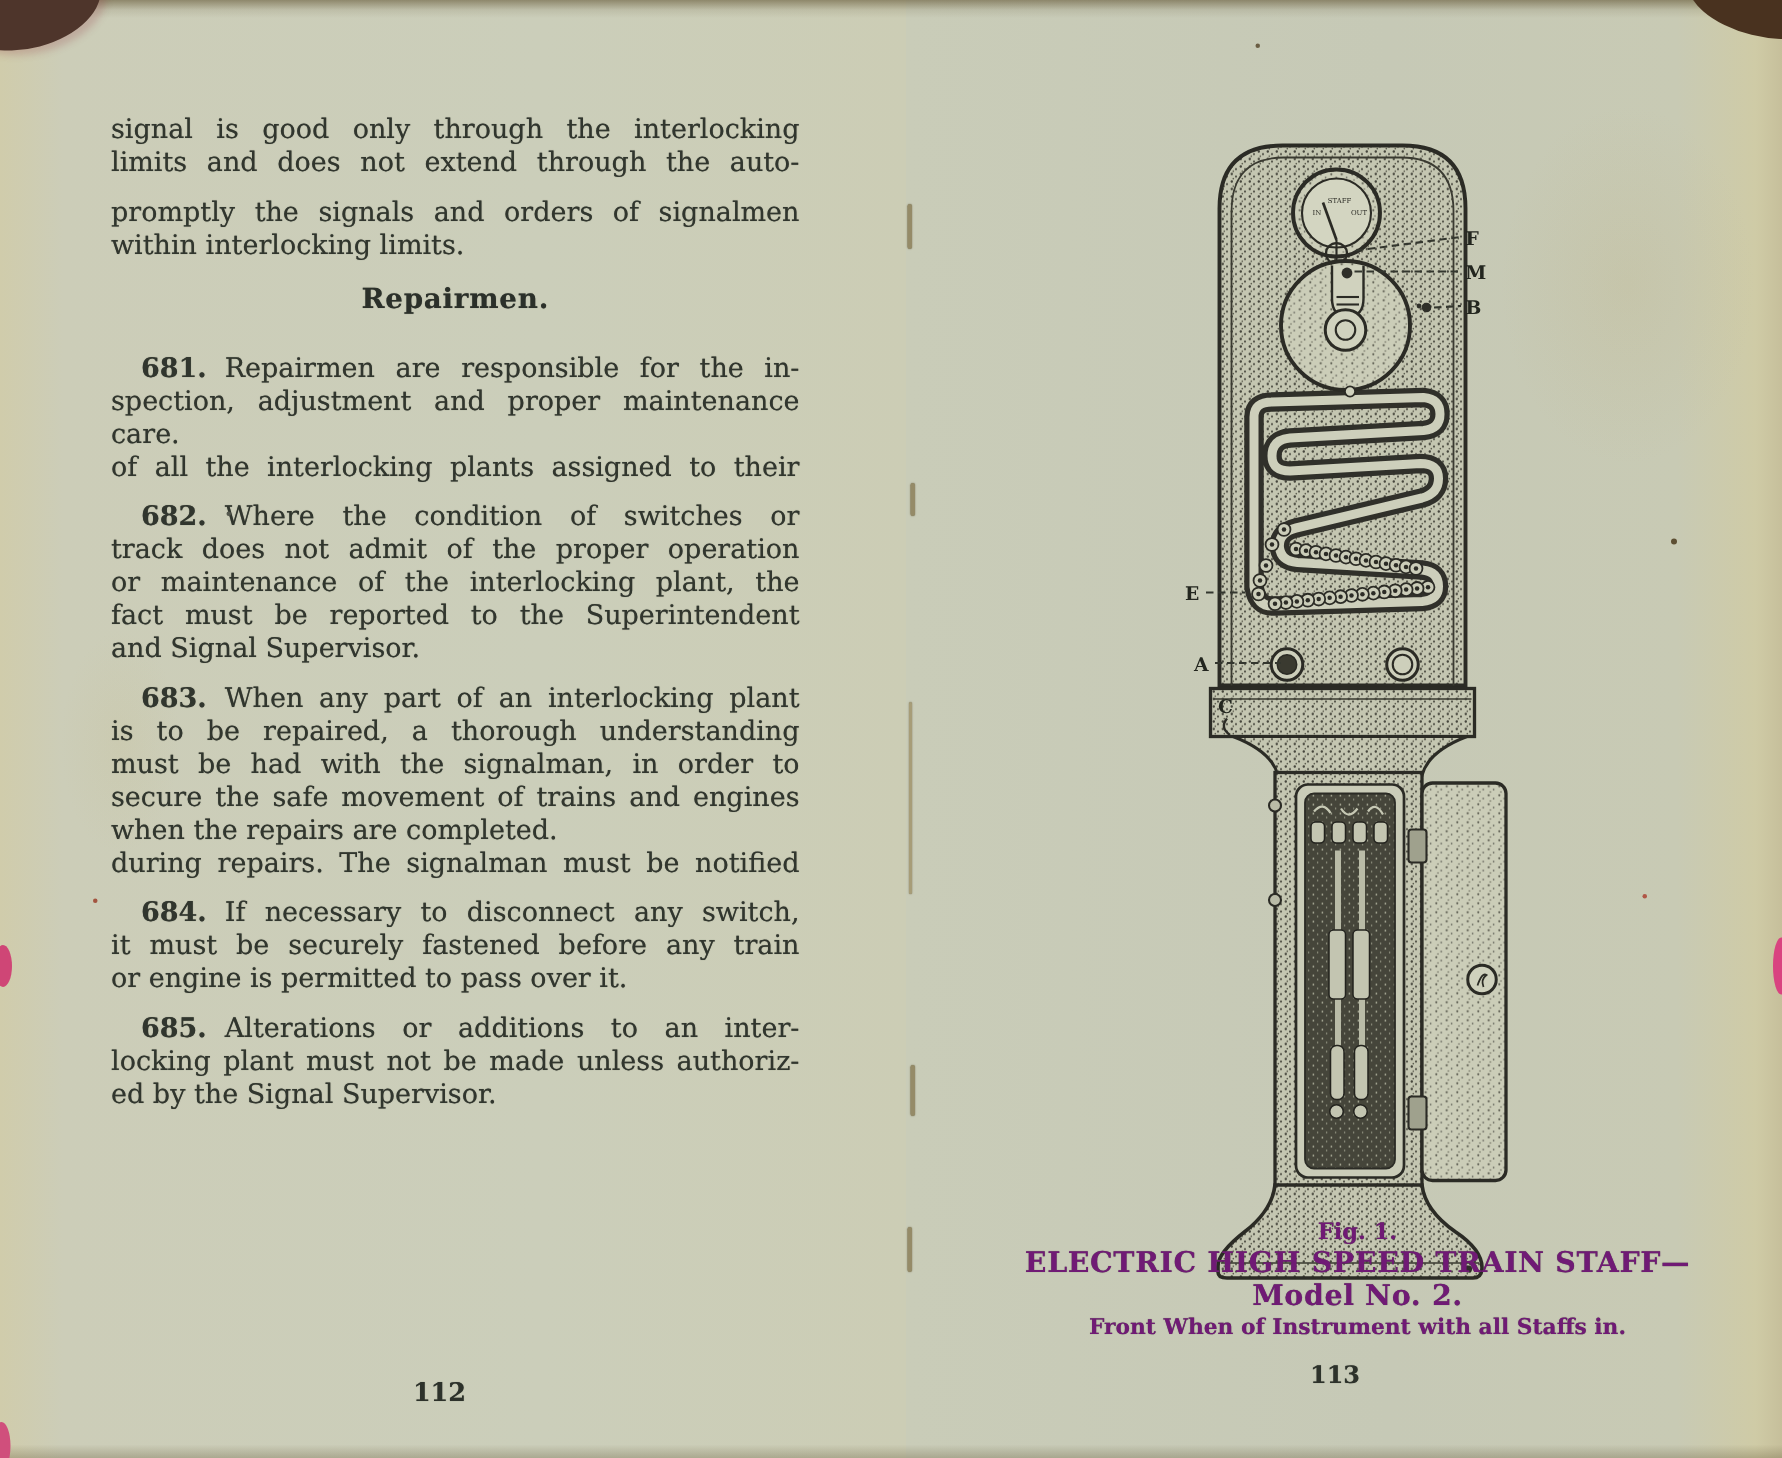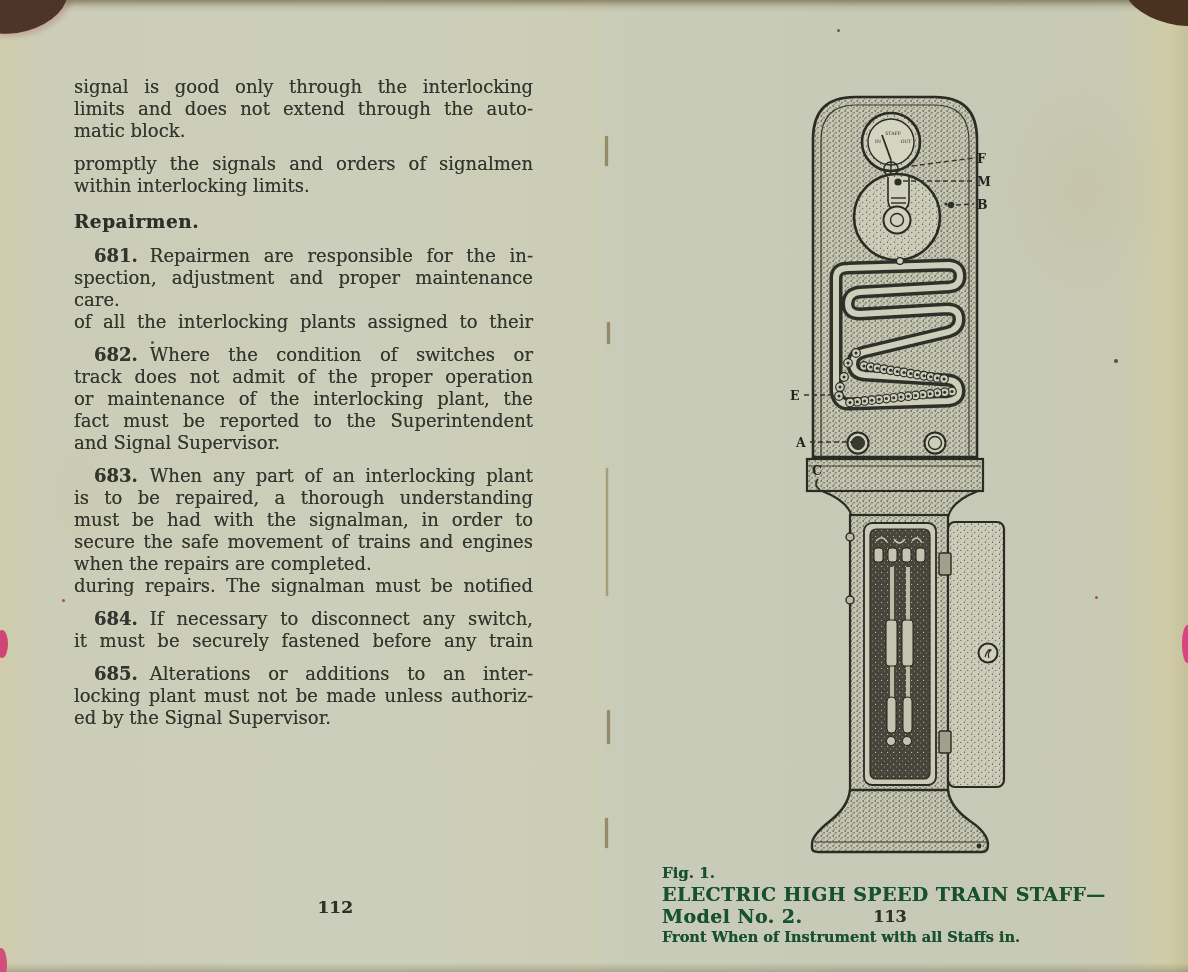--- a/index.html
+++ b/index.html
@@ -40,32 +40,32 @@
   .stain{position:absolute;border-radius:50%;z-index:1;}
 
   
   .text-col{position:absolute;left:74px;top:76px;width:459px;z-index:3;
     font-size:18px;line-height:22px;color:#31362e;
     text-shadow:0 0 .5px rgba(44,49,40,.65);}
   .para{margin-bottom:11px;}
   .line{text-align:justify;text-align-last:justify;white-space:normal;}
   .line.last{text-align-last:left;}
   .lead{font-weight:bold;margin-left:20px;margin-right:12px;}
-  .heading{text-align:left;font-weight:bold;font-size:18.5px;
-           letter-spacing:.5px;margin:14px 0 12px 0;color:#2b302a;}
+  .heading{text-align:center;font-weight:bold;font-size:18.5px;
+           letter-spacing:.5px;margin:14px 0 24px 0;color:#2b302a;}
   .page-num{position:absolute;z-index:3;font-weight:bold;color:#2d322b;
             text-align:center;width:120px;font-size:17px;
             text-shadow:0 0 .5px rgba(44,49,40,.65);}
-  .page-num-left{left:233px;top:897px;text-align:right;}
+  .page-num-left{left:233px;top:919px;}
   .page-num-right{left:830px;top:907px;font-size:16px;}
 
   
   .figure-svg{position:absolute;left:760px;top:85px;z-index:3;}
-  .caption{position:absolute;left:662px;top:864px;width:486px;z-index:3;
-           text-align:left;color:#14532d;font-weight:bold;
+  .caption{position:absolute;left:662px;top:812px;width:486px;z-index:3;
+           text-align:center;color:#701a75;font-weight:bold;
            text-shadow:0 0 .5px rgba(40,44,36,.7);}
   .caption-fig{font-size:15px;margin-bottom:1px;}
   .caption-title{font-size:19px;letter-spacing:.4px;}
   .caption-sub{font-size:14.5px;margin-top:1px;}
 </style>
 </head>
 <body>
 
 <div class="book">
 
@@ -84,21 +84,20 @@
   <div class="speck" style="left:1114px;top:359px;width:4px;height:4px;background:#5d4f33;"></div>
   <div class="speck" style="left:1095px;top:596px;width:3px;height:3px;background:#b05646;"></div>
   <div class="speck" style="left:837px;top:29px;width:3px;height:3px;background:#6a5d43;"></div>
   <div class="speck" style="left:151px;top:341px;width:3px;height:3px;background:#55584e;"></div>
   <div class="speck" style="left:62px;top:599px;width:3px;height:3px;background:#a3543f;"></div>
 
   <div class="text-col">
       <div class="para">
         <div class="line">signal is good only through the interlocking</div>
         <div class="line">limits and does not extend through the auto-</div>
-        <div class="line last">matic block.</div>
       </div>
       <div class="para">
         <div class="line">promptly the signals and orders of signalmen</div>
         <div class="line last">within interlocking limits.</div>
       </div>
       <div class="heading">Repairmen.</div>
       <div class="para">
         <div class="line"><span class="lead">681.</span>Repairmen are responsible for the in-</div>
         <div class="line">spection, adjustment and proper maintenance</div>
         <div class="line last">care.</div>
@@ -115,20 +114,21 @@
         <div class="line"><span class="lead">683.</span>When any part of an interlocking plant</div>
         <div class="line">is to be repaired, a thorough understanding</div>
         <div class="line">must be had with the signalman, in order to</div>
         <div class="line">secure the safe movement of trains and engines</div>
         <div class="line last">when the repairs are completed.</div>
         <div class="line">during repairs. The signalman must be notified</div>
       </div>
       <div class="para">
         <div class="line"><span class="lead">684.</span>If necessary to disconnect any switch,</div>
         <div class="line">it must be securely fastened before any train</div>
+        <div class="line last">or engine is permitted to pass over it.</div>
       </div>
       <div class="para">
         <div class="line"><span class="lead">685.</span>Alterations or additions to an inter-</div>
         <div class="line">locking plant must not be made unless authoriz-</div>
         <div class="line last">ed by the Signal Supervisor.</div>
       </div>
     </div>
   <div class="page-num page-num-left">112</div>
 
   <svg class="figure-svg" width="300" height="770" viewBox="0 0 300 770" xmlns="http://www.w3.org/2000/svg">

